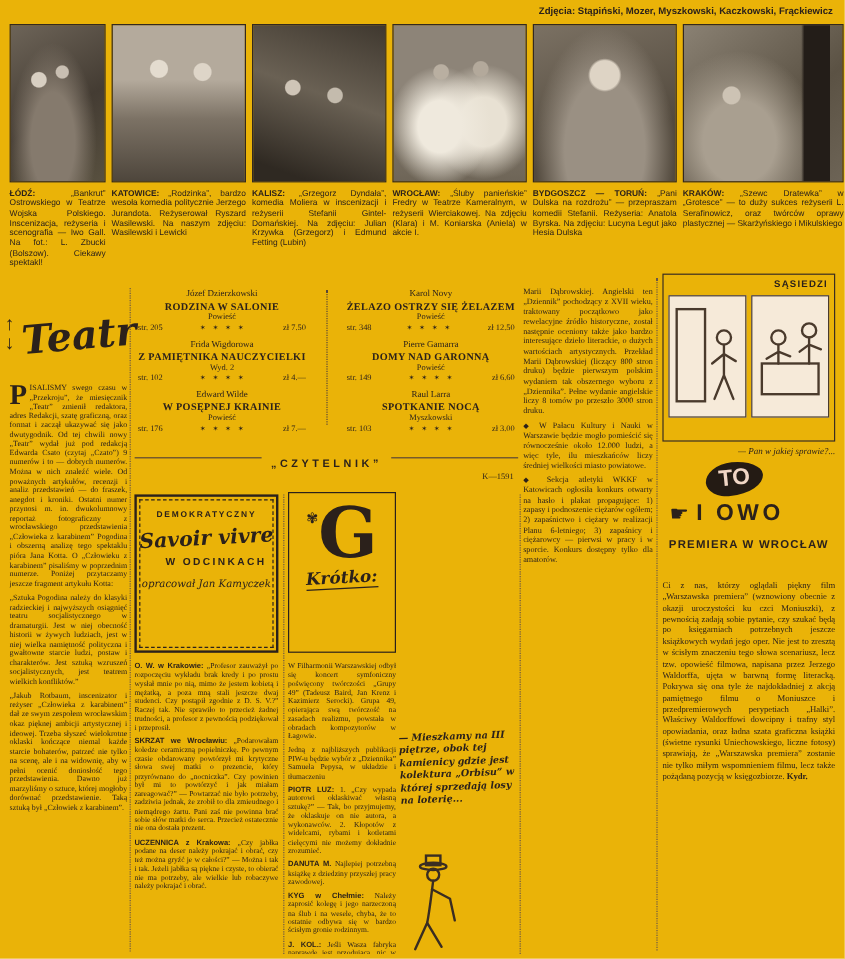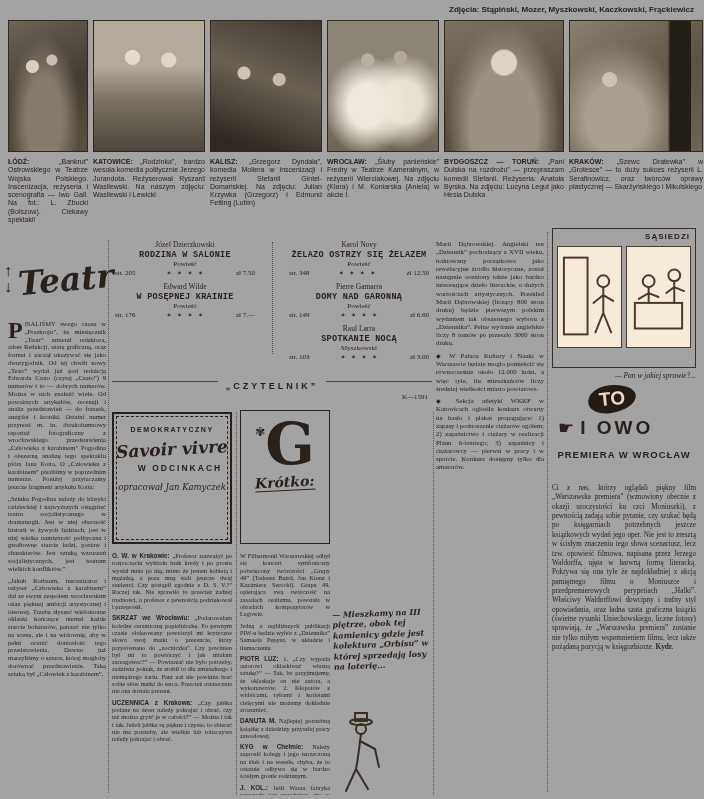--- a/index.html
+++ b/index.html
@@ -1,16 +1,16 @@
 <!DOCTYPE html>
 <html lang="pl"><head>
 <meta charset="utf-8">
 <style>
   html,body{margin:0;padding:0;}
-  .page{position:relative;width:704px;height:799px;background:#a3a3a3;color:#2b211b;
+  .page{position:relative;width:704px;height:799px;background:#eab308;color:#2b211b;
         font-family:"Liberation Serif", serif;overflow:hidden;}
   
   .credits{position:absolute;top:5px;right:10px;font-family:"Liberation Sans",sans-serif;
            font-size:8px;font-weight:bold;}
   .photos{position:absolute;top:20px;left:8px;display:flex;gap:5px;}
   .photo{height:132px;border:1px solid #33291f;box-sizing:border-box;}
   .p1{width:80px;background:
       radial-gradient(circle at 30% 35%, #d8cfc2 0 6px, transparent 7px),
       radial-gradient(circle at 55% 30%, #c9bfb2 0 5px, transparent 6px),
       radial-gradient(ellipse at 45% 75%, #857a6d 0 30%, transparent 60%),
@@ -52,21 +52,21 @@
         font-size:6.6px;line-height:1.18;}
   .just{text-align:justify;margin:0 0 4px 0;}
   .dropcap{float:left;font-size:24px;line-height:0.78;font-weight:bold;margin:1px 2px 0 0;}
   
   .books{position:absolute;left:112px;top:240px;width:320px;height:164px;overflow:hidden;
          display:grid;grid-template-columns:1fr 1fr;column-gap:28px;}
   .books::before{content:"";position:absolute;left:50%;top:2px;height:112px;
                  border-left:1px dotted #5a4636;}
   .book{text-align:center;margin-bottom:5px;}
   .bauthor{font-size:7.5px;}
-  .btitle{font-family:Liberation Mono, monospace;font-weight:bold;font-size:8.5px;
+  .btitle{font-family:Liberation Serif, serif;font-weight:bold;font-size:8.5px;
           letter-spacing:.3px;margin-top:1px;}
   .bkind{font-size:7px;}
   .bprice{display:flex;justify-content:space-between;font-size:7px;margin-top:1px;padding:0 3px;}
   .stars{font-size:6px;letter-spacing:2px;}
   .books-footer{grid-column:1/-1;position:relative;margin-top:1px;}
   .pubrow{display:flex;align-items:flex-start;gap:8px;}
   .pubrow::before,.pubrow::after{content:"";flex:1;border-top:1px solid #5a4636;}
   .publisher{font-family:"Liberation Sans",sans-serif;font-weight:bold;font-size:9px;
              letter-spacing:3px;}
   .bcode{position:absolute;right:4px;top:12px;font-size:7px;}
@@ -163,20 +163,30 @@
   <div class="books">
     <div class="bcol">
       <div class="book">
         <div class="bauthor">Józef Dzierzkowski</div>
         <div class="btitle">RODZINA W SALONIE</div>
         <div class="bkind">Powieść</div>
         <div class="bprice">
             <span>str. 205</span>
             <span class="stars">✶ ✶ ✶ ✶</span>
             <span>zł 7.50</span>
+          </div>
+      </div>
+      <div class="book">
+        <div class="bauthor">Frida Wigdorowa</div>
+        <div class="btitle">Z PAMIĘTNIKA NAUCZYCIELKI</div>
+        <div class="bkind">Wyd. 2</div>
+        <div class="bprice">
+            <span>str. 102</span>
+            <span class="stars">✶ ✶ ✶ ✶</span>
+            <span>zł 4.—</span>
           </div>
       </div>
       <div class="book">
         <div class="bauthor">Edward Wilde</div>
         <div class="btitle">W POSĘPNEJ KRAINIE</div>
         <div class="bkind">Powieść</div>
         <div class="bprice">
             <span>str. 176</span>
             <span class="stars">✶ ✶ ✶ ✶</span>
             <span>zł 7.—</span>

